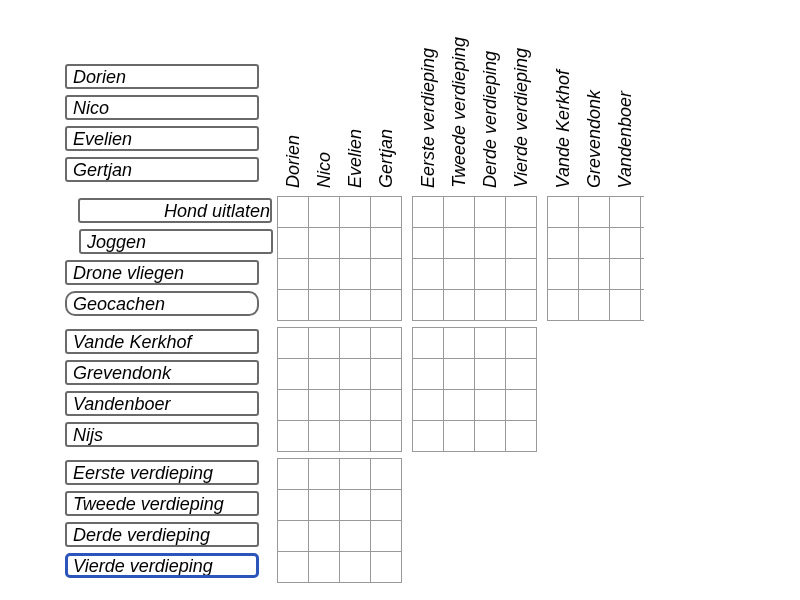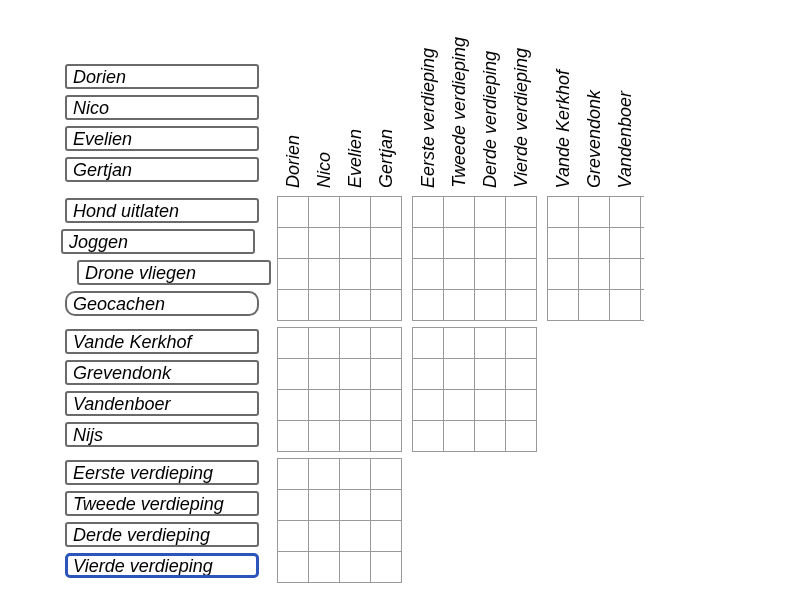--- a/index.html
+++ b/index.html
@@ -70,27 +70,27 @@
       </div>
       <div class="label-box" style="left: 65px; top: 95px;">
         <span>Nico</span>
       </div>
       <div class="label-box" style="left: 65px; top: 126px;">
         <span>Evelien</span>
       </div>
       <div class="label-box" style="left: 65px; top: 157px;">
         <span>Gertjan</span>
       </div>
-      <div class="label-box" style="left: 65px; top: 198px;">
+      <div class="label-box" style="left: 78px; top: 198px; justify-content: flex-end;">
         <span>Hond uitlaten</span>
       </div>
-      <div class="label-box" style="left: 61px; top: 229px;">
+      <div class="label-box" style="left: 79px; top: 229px;">
         <span>Joggen</span>
       </div>
-      <div class="label-box" style="left: 77px; top: 260px;">
+      <div class="label-box" style="left: 65px; top: 260px;">
         <span>Drone vliegen</span>
       </div>
       <div class="label-box" style="left: 65px; top: 291px; border-radius: 10px;">
         <span>Geocachen</span>
       </div>
       <div class="label-box" style="left: 65px; top: 329px;">
         <span>Vande Kerkhof</span>
       </div>
       <div class="label-box" style="left: 65px; top: 360px;">
         <span>Grevendonk</span>

